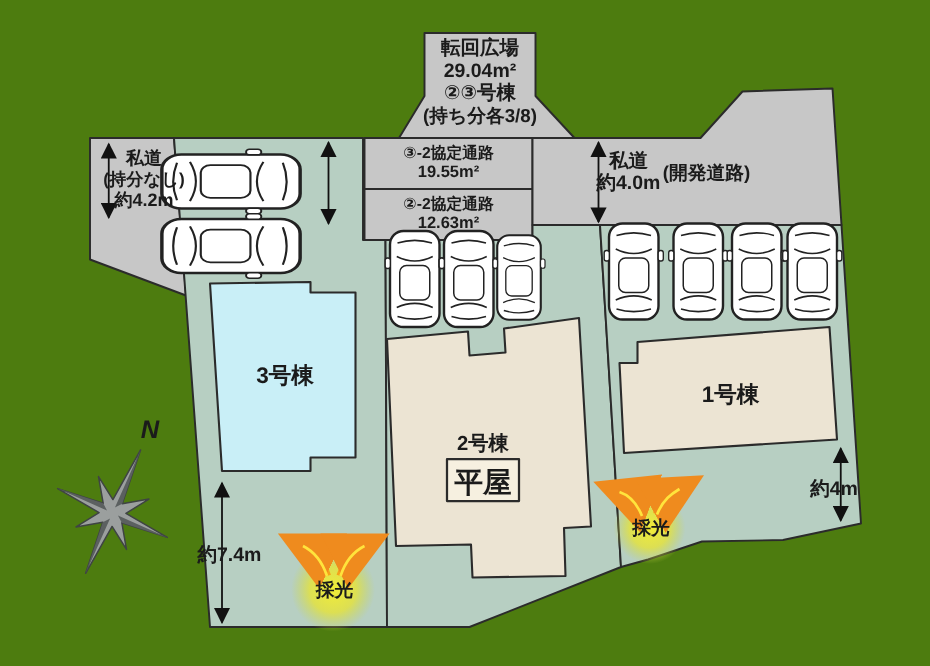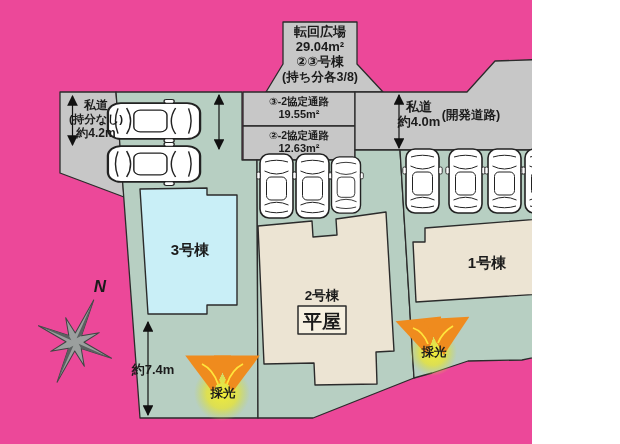--- a/index.html
+++ b/index.html
@@ -1,16 +1,16 @@
 <!DOCTYPE html>
 <html><head>
 <meta charset="utf-8">
 <style>
   html,body{margin:0;padding:0;background:#ffffff;}
-  .stage{position:relative;width:532px;height:444px;background:#ec4899;overflow:hidden;}
+  .stage{position:relative;width:620px;height:444px;background:#4d7c0f;overflow:hidden;}
   svg{position:absolute;left:0;top:0;}
   text.t{font-family:"Liberation Sans","DejaVu Sans",sans-serif;font-weight:bold;fill:#1b1b1b;text-anchor:middle;}
   .s10{font-size:10.5px}.s11{font-size:11px}.s115{font-size:11.5px}.s12{font-size:12px}
   .s125{font-size:12.5px}.s13{font-size:13px}.s135{font-size:13.5px}.s15{font-size:15px}
   .s17{font-size:17px;font-style:italic}.s19{font-size:19px}
   .anchor-start{text-anchor:start}.anchor-end{text-anchor:end}
 </style>
 </head>
 <body>
 

